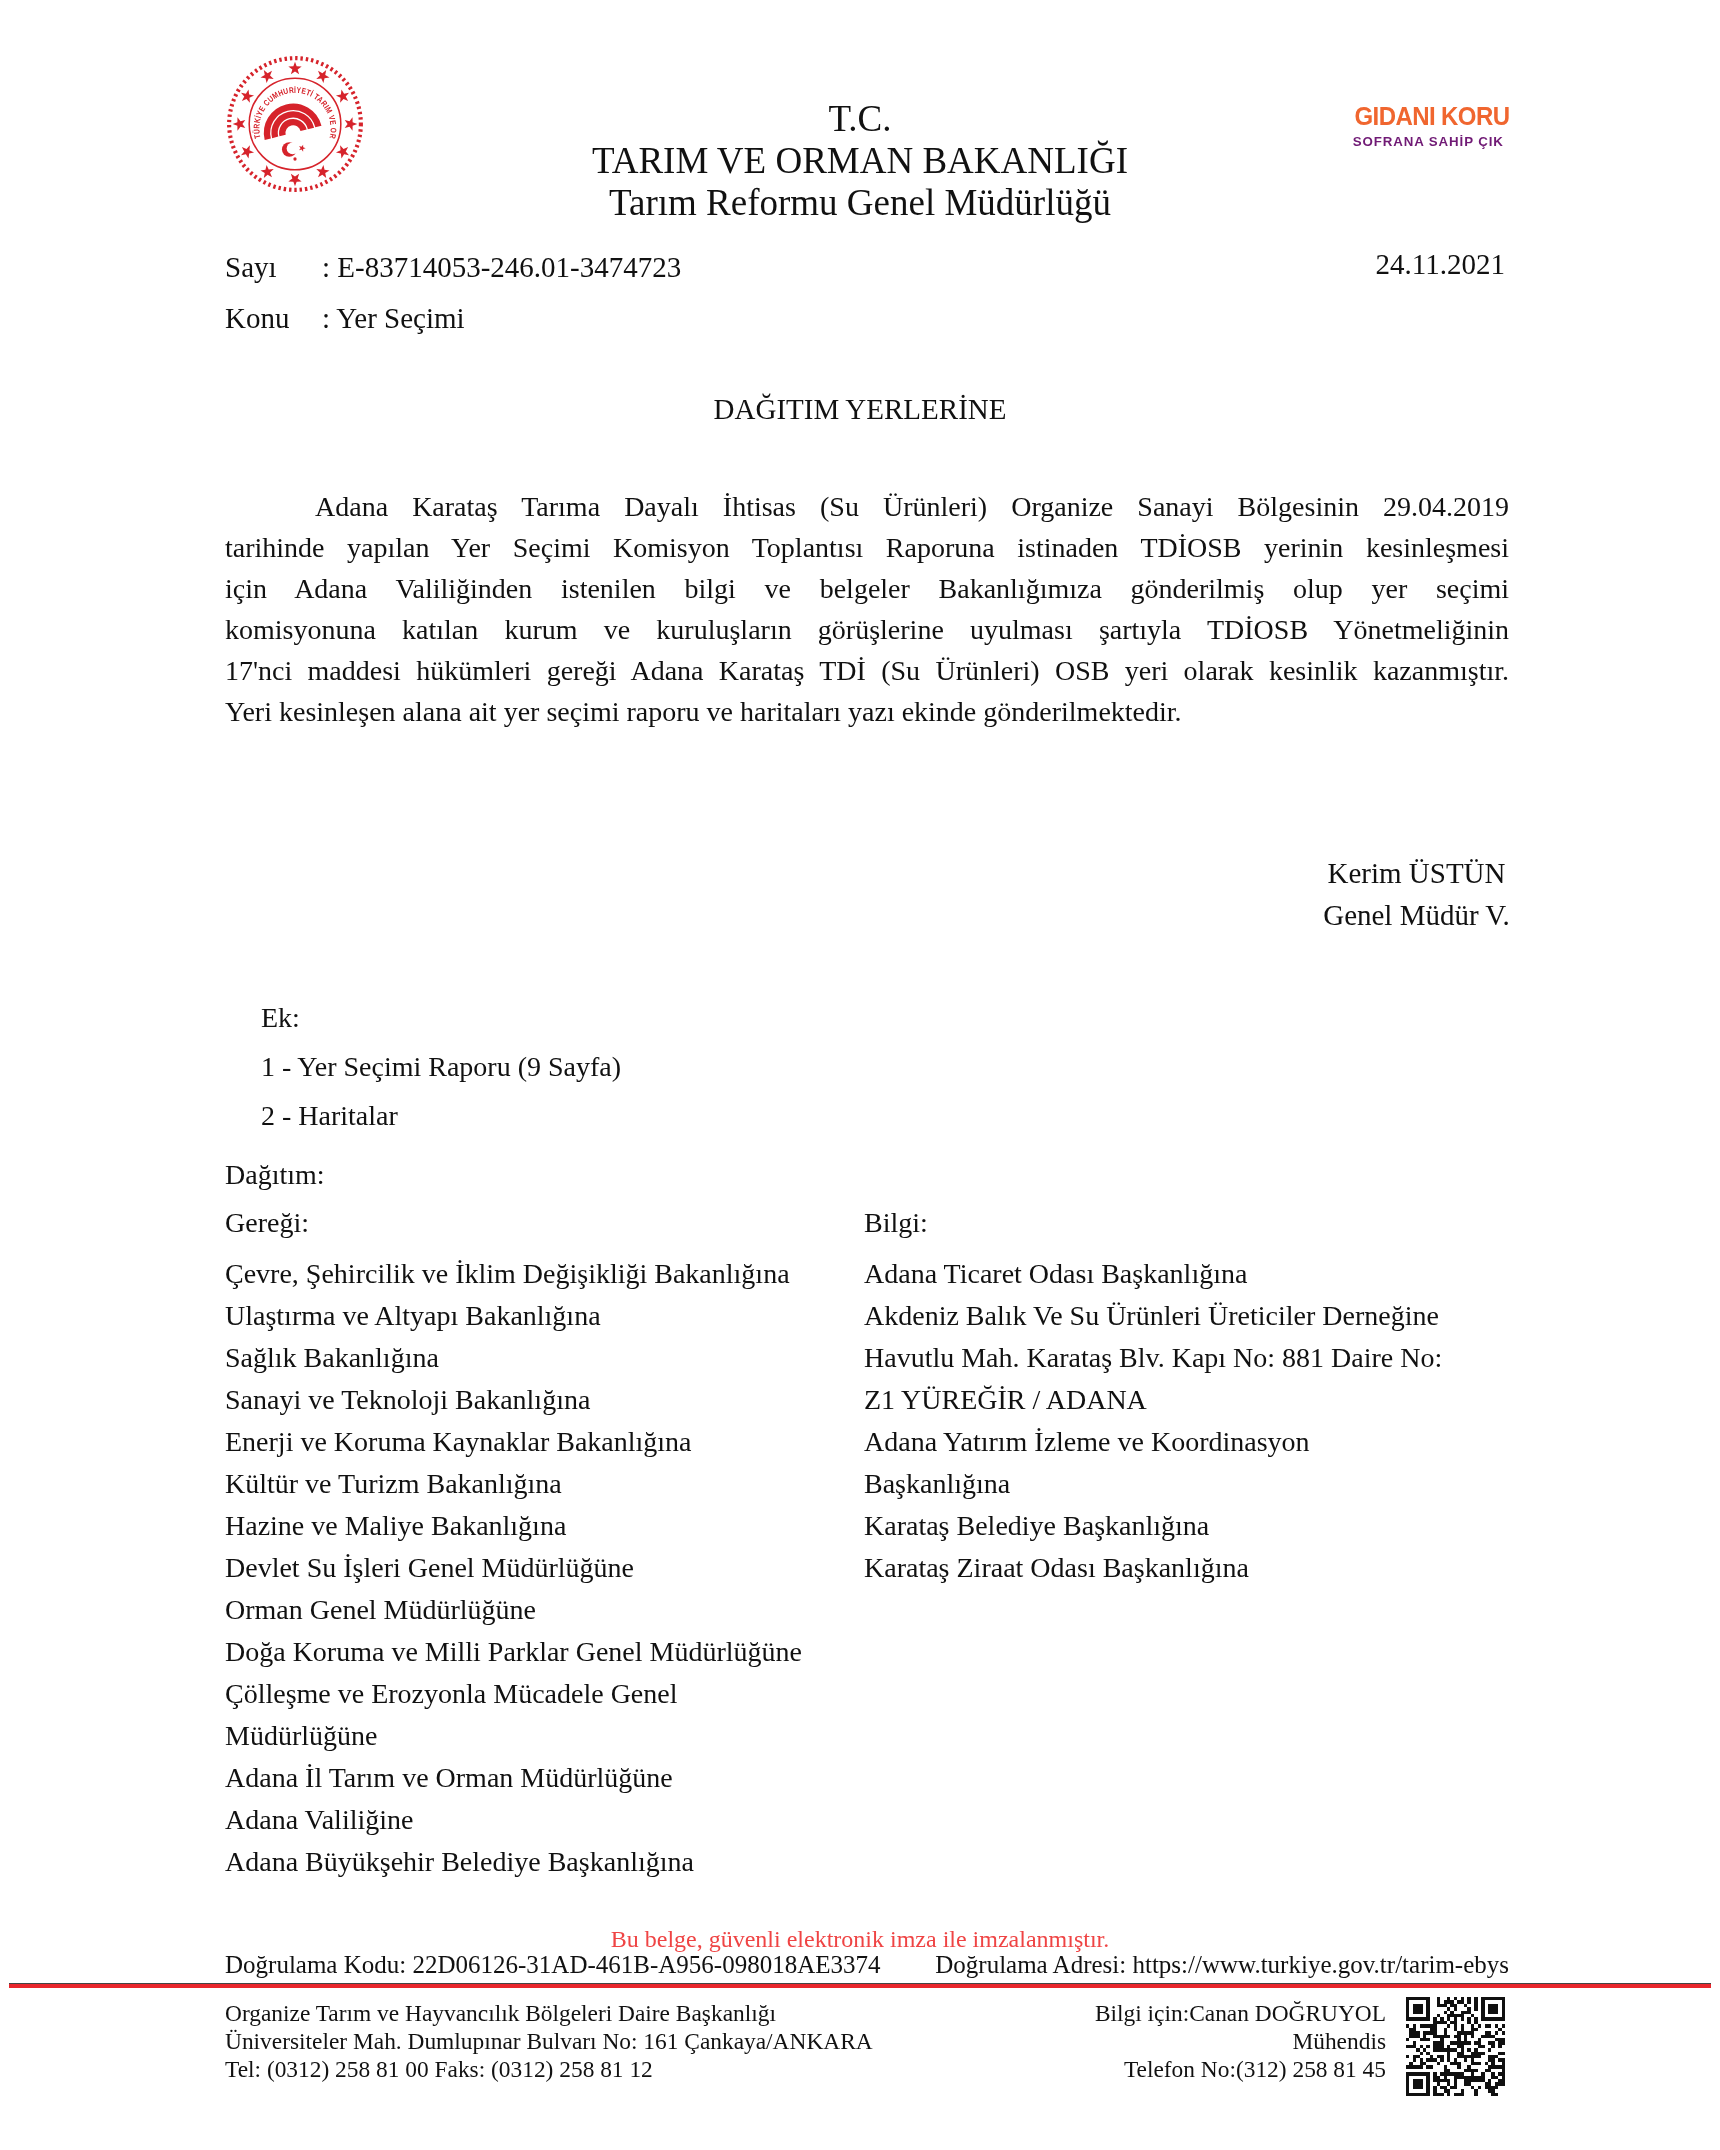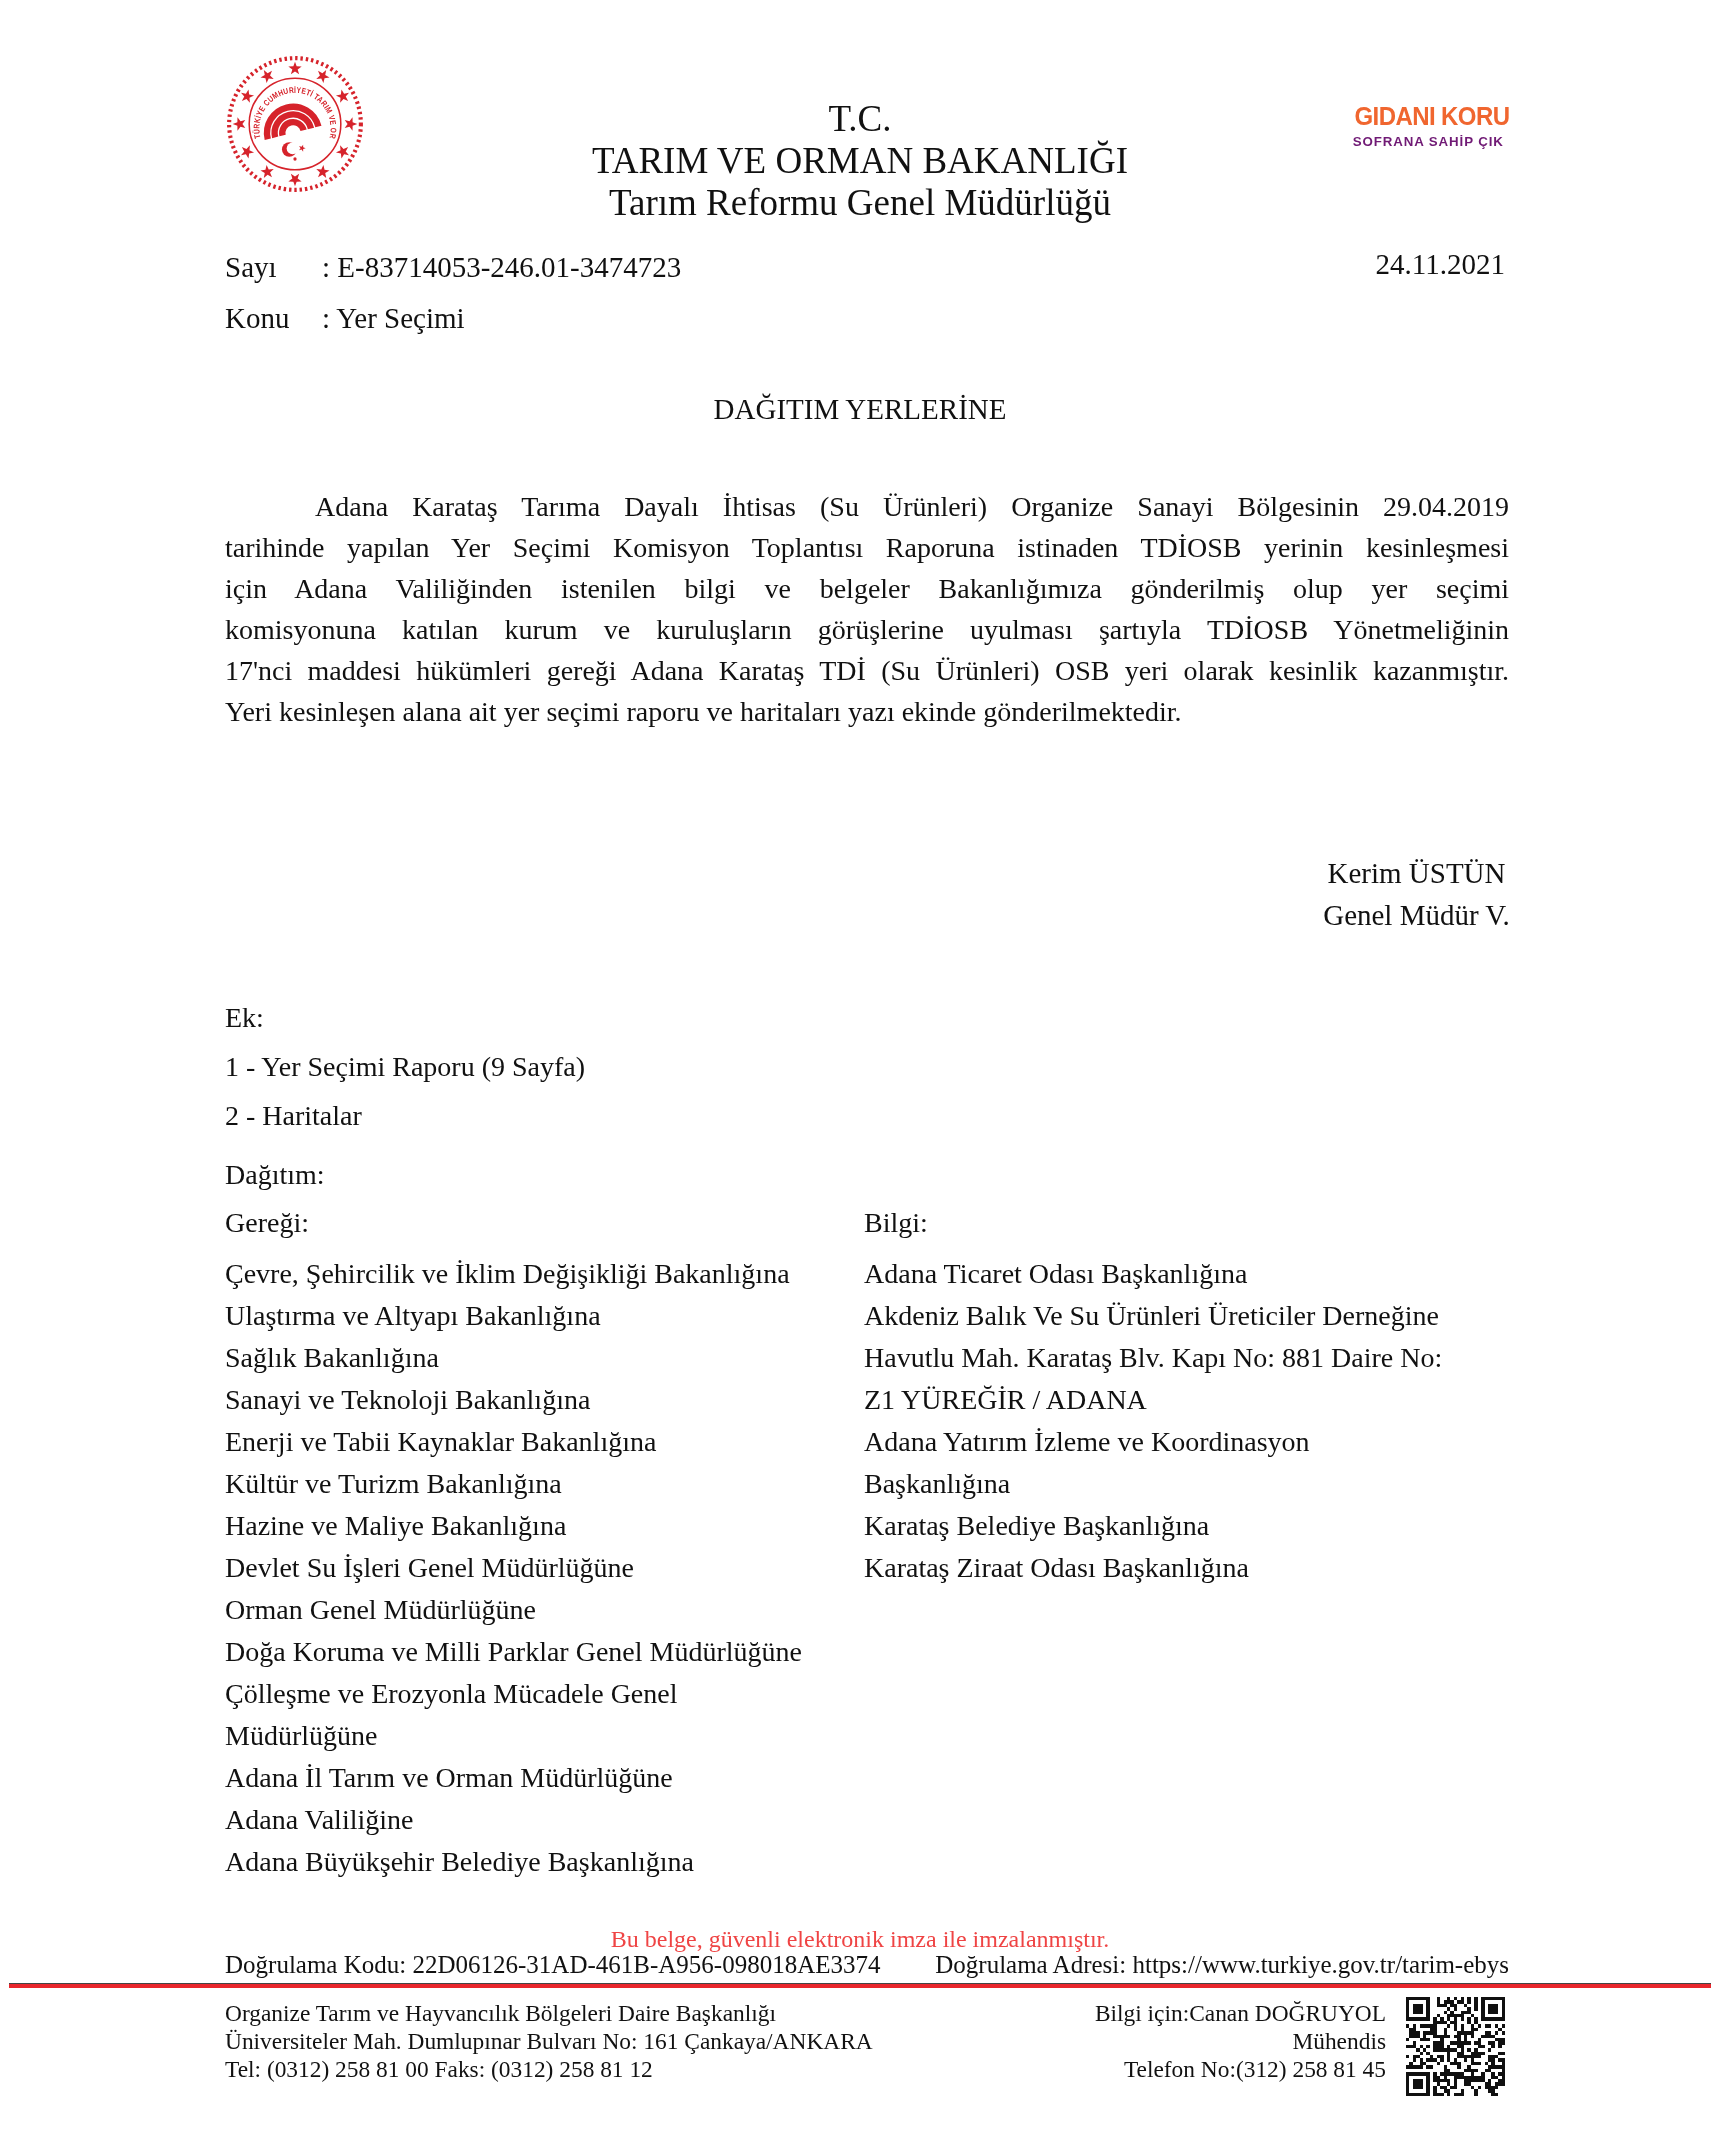--- a/index.html
+++ b/index.html
@@ -32,21 +32,21 @@
   .body-line{white-space:nowrap;text-align:justify;text-align-last:justify;}
   .body-line:first-child{text-indent:90px;}
   .body-line:last-child{text-align-last:left;}
   .closing-line{left:225px;top:734px;width:1284px;font-size:28px;line-height:41px;text-indent:90px;}
 
   
   .signature{left:1221px;top:852px;width:391px;text-align:center;font-size:29px;line-height:42px;}
 
   
   .ek-block{left:225px;top:993px;font-size:28px;line-height:49px;}
-  .ek-block .line{line-height:49px;}
+  .ek-block .line{line-height:49px;margin-left:36px;}
 
   .dagitim-label{left:225px;top:1159px;font-size:28px;text-align:right;}
   .col-label-geregi{left:225px;top:1207px;font-size:28px;}
   .col-label-bilgi{left:864px;top:1207px;font-size:28px;}
   .col-geregi{left:225px;top:1253px;width:638px;font-size:28px;}
   .col-bilgi{left:864px;top:1253px;width:650px;font-size:28px;}
   .col-geregi .line,.col-bilgi .line{line-height:42px;white-space:nowrap;}
 
   
   .secure-note{left:0;top:1926px;width:1720px;text-align:center;font-size:24px;}
@@ -145,21 +145,21 @@
   </div>
 
   <div class="abs dagitim-label">Dağıtım:</div>
   <div class="abs col-label-geregi">Gereği:</div>
   <div class="abs col-label-bilgi">Bilgi:</div>
   <div class="abs col-geregi">
       <div class="line">Çevre, Şehircilik ve İklim Değişikliği Bakanlığına</div>
       <div class="line">Ulaştırma ve Altyapı Bakanlığına</div>
       <div class="line">Sağlık Bakanlığına</div>
       <div class="line">Sanayi ve Teknoloji Bakanlığına</div>
-      <div class="line">Enerji ve Tabii Kaynaklar Bakanlığına</div>
+      <div class="line">Enerji ve Koruma Kaynaklar Bakanlığına</div>
       <div class="line">Kültür ve Turizm Bakanlığına</div>
       <div class="line">Hazine ve Maliye Bakanlığına</div>
       <div class="line">Devlet Su İşleri Genel Müdürlüğüne</div>
       <div class="line">Orman Genel Müdürlüğüne</div>
       <div class="line">Doğa Koruma ve Milli Parklar Genel Müdürlüğüne</div>
       <div class="line">Çölleşme ve Erozyonla Mücadele Genel</div>
       <div class="line">Müdürlüğüne</div>
       <div class="line">Adana İl Tarım ve Orman Müdürlüğüne</div>
       <div class="line">Adana Valiliğine</div>
       <div class="line">Adana Büyükşehir Belediye Başkanlığına</div>

